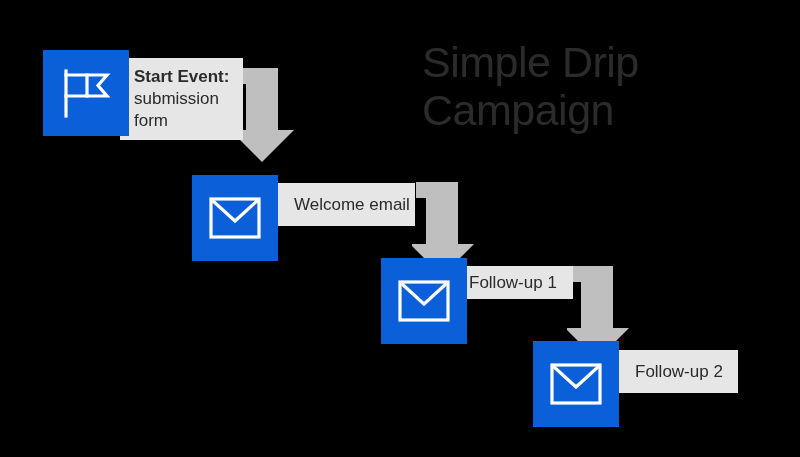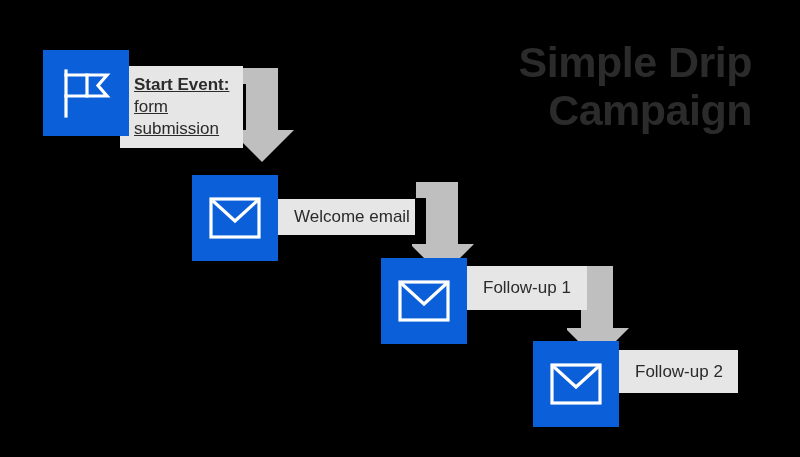--- a/index.html
+++ b/index.html
@@ -15,24 +15,24 @@
     overflow: hidden;
     font-family: "Liberation Sans", sans-serif;
   }
 
   
   .title {
     position: absolute;
     right: 48px;
     top: 38px;
     width: 330px;
-    text-align: right;
+    text-align: left;
     color: #2B2B2B;
     font-family: "Liberation Sans", sans-serif;
-    font-weight: bold;
+    font-weight: normal;
     font-size: 43px;
     line-height: 48px;
     letter-spacing: -0.5px;
   }
   .title-line { display: block; white-space: nowrap; }
 
   
   .node { position: absolute; }
 
   .icon-box {
@@ -109,47 +109,47 @@
   <div class="node" style="left:43px; top:50px;">
     <div class="icon-box">
       <svg width="54" height="54" viewBox="0 0 54 54" xmlns="http://www.w3.org/2000/svg">
         <g fill="none" stroke="#FFFFFF" stroke-width="3.2" stroke-linejoin="miter" stroke-linecap="square">
           <line x1="7" y1="5" x2="7" y2="50"></line>
           <path d="M7 9 H28 V30 H7"></path>
           <path d="M28 9 H48 L39 19.5 L48 30 H28"></path>
         </g>
       </svg>
     </div>
-    <div class="label-box" style="left:77px; top:16px; width:123px; height:82px; padding:8px 0 8px 14px;text-decoration:underline;">
+    <div class="label-box" style="left:77px; top:8px; width:123px; height:82px; padding:8px 0 8px 14px;">
       <span class="label-text bold">Start Event:</span>
+      <span class="label-text">submission</span>
       <span class="label-text">form</span>
-      <span class="label-text">submission</span>
     </div>
   </div>
 
   <div class="node" style="left:192px; top:175px;">
     <div class="icon-box">
       <svg width="52" height="42" viewBox="0 0 52 42" xmlns="http://www.w3.org/2000/svg">
         <rect x="2" y="2" width="48" height="38" fill="none" stroke="#FFFFFF" stroke-width="3.2"></rect>
         <path d="M3.5 3.5 L26 24 L48.5 3.5" fill="none" stroke="#FFFFFF" stroke-width="3.2" stroke-linejoin="miter"></path>
       </svg>
     </div>
-    <div class="label-box" style="left:86px; top:24px; width:137px; height:36px; padding:0 10px 0 16px;">
+    <div class="label-box" style="left:86px; top:8px; width:137px; height:43px; padding:0 10px 0 16px;">
       <span class="label-text">Welcome email</span>
     </div>
   </div>
 
   <div class="node" style="left:381px; top:258px;">
     <div class="icon-box">
       <svg width="52" height="42" viewBox="0 0 52 42" xmlns="http://www.w3.org/2000/svg">
         <rect x="2" y="2" width="48" height="38" fill="none" stroke="#FFFFFF" stroke-width="3.2"></rect>
         <path d="M3.5 3.5 L26 24 L48.5 3.5" fill="none" stroke="#FFFFFF" stroke-width="3.2" stroke-linejoin="miter"></path>
       </svg>
     </div>
-    <div class="label-box" style="left:86px; top:8px; width:120px; height:44px; padding:0 0 0 16px;">
+    <div class="label-box" style="left:72px; top:8px; width:120px; height:33px; padding:0 0 0 16px;">
       <span class="label-text">Follow-up 1</span>
     </div>
   </div>
 
   <div class="node" style="left:533px; top:341px;">
     <div class="icon-box">
       <svg width="52" height="42" viewBox="0 0 52 42" xmlns="http://www.w3.org/2000/svg">
         <rect x="2" y="2" width="48" height="38" fill="none" stroke="#FFFFFF" stroke-width="3.2"></rect>
         <path d="M3.5 3.5 L26 24 L48.5 3.5" fill="none" stroke="#FFFFFF" stroke-width="3.2" stroke-linejoin="miter"></path>
       </svg>

